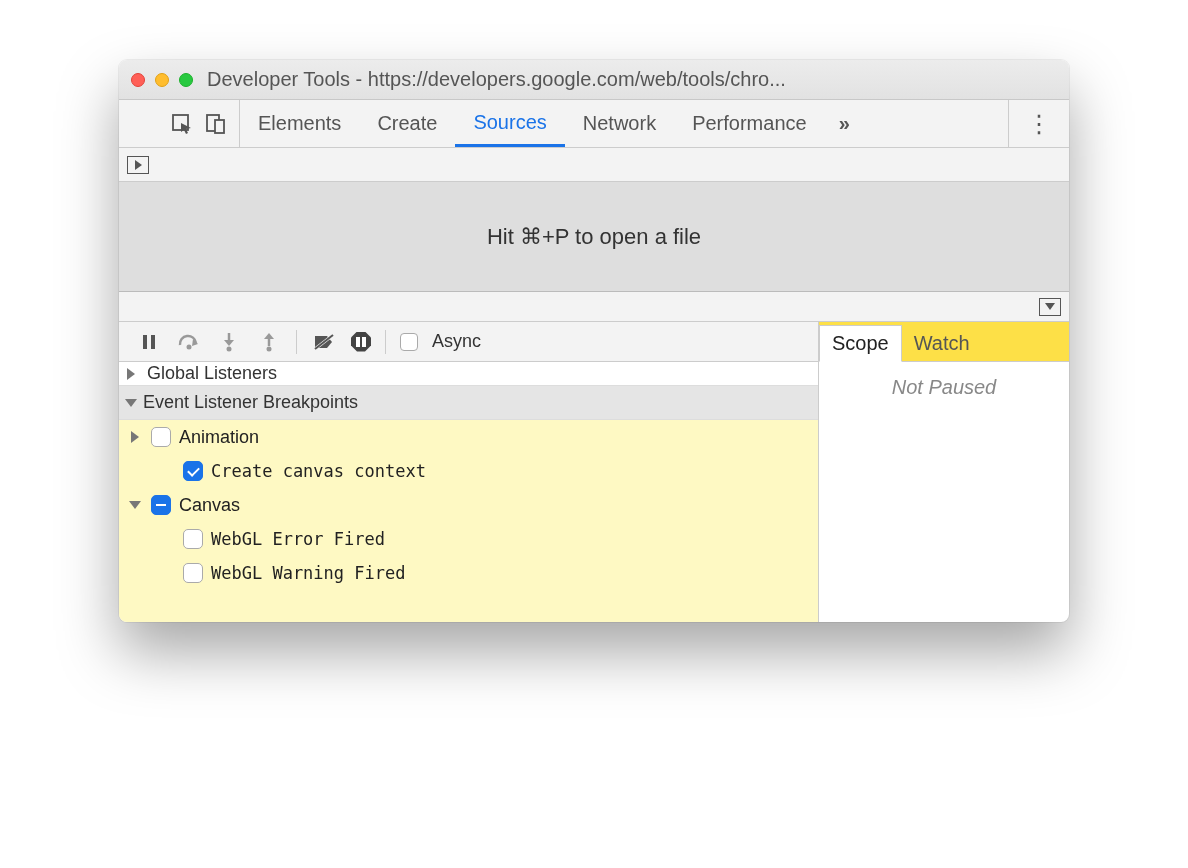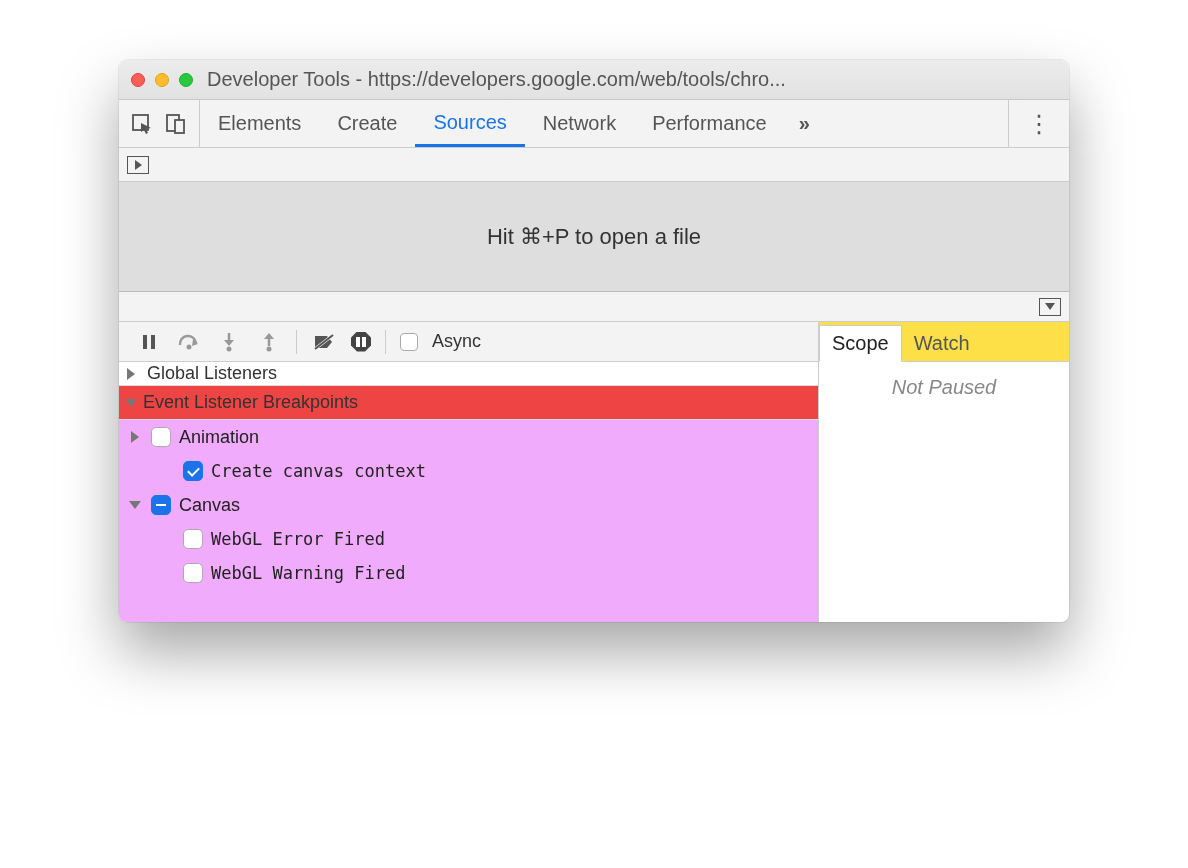--- a/index.html
+++ b/index.html
@@ -35,20 +35,21 @@
   white-space:nowrap; overflow:hidden; text-overflow:ellipsis;
 }
 
 .topbar {
   height: 48px;
   border-bottom:1px solid #ccc;
   display:flex; align-items:center;
   background:#f3f3f3;
   font-size:20px;
   color:#555;
+  padding-left:40px;
 }
 .topbar .left-icons { display:flex; align-items:center; padding:0 10px; gap:8px; border-right:1px solid #ccc; height:100%;}
 .icon-btn { width:26px; height:26px; display:flex; align-items:center; justify-content:center; color:#555; }
 .tabs { display:flex; align-items:center; height:100%; }
 .tab { padding:0 18px; height:100%; display:flex; align-items:center; cursor:pointer; }
 .tab.active { color:#1a73e8; border-bottom:3px solid #1a73e8; }
 .more-tabs { padding:0 14px; font-weight:bold; color:#555; }
 .kebab { margin-left:auto; padding:0 18px; color:#555; font-size:24px; border-left:1px solid #ccc; height:100%; display:flex; align-items:center;}
 
 .subbar {
@@ -71,26 +72,26 @@
 .dbg-tools { height:40px; background:#f3f3f3; border-bottom:1px solid #ccc; display:flex; align-items:center; padding:0 17px; gap:14px; font-size:18px; color:#555;}
 .dbg-tools .sep { width:1px; height:24px; background:#ccc; }
 .dbg-tools .chk { width:18px; height:18px; border:1.5px solid #aaa; border-radius:4px; background:#fff;}
 .dbg-tools .lbl { color:#333; }
 .dbg-tools .oct { width:20px;height:20px;background:#444;clip-path:polygon(30% 0,70% 0,100% 30%,100% 70%,70% 100%,30% 100%,0 70%,0 30%);display:flex;align-items:center;justify-content:center;}
 .dbg-tools .oct::after{content:"";width:4px;height:10px;background:#fff;box-shadow:6px 0 0 #fff;transform:translateX(-3px);}
 
 .partial-row{height:24px;background:#fff;border-bottom:1px solid #ddd;display:flex;align-items:center;padding-left:8px;color:#333;font-size:18px;}
 .partial-row .tri{margin-right:6px;}
 
-.section-hdr{height:34px;background:#ef4444;border-bottom:1px solid #ddd;display:flex;align-items:center;padding-left:6px;font-size:18px;color:#333;}
+.section-hdr{height:34px;background:#e5e5e5;border-bottom:1px solid #ddd;display:flex;align-items:center;padding-left:6px;font-size:18px;color:#333;}
 .tri{display:inline-block;width:0;height:0;}
 .tri.down{border-left:6px solid transparent;border-right:6px solid transparent;border-top:8px solid #777;}
 .tri.right{border-top:6px solid transparent;border-bottom:6px solid transparent;border-left:8px solid #777;}
 
-.tree{flex:1;overflow:auto;background:#f0abfc;font-size:18px;color:#222;}
+.tree{flex:1;overflow:auto;background:#fef9c3;font-size:18px;color:#222;}
 .row{display:flex;align-items:center;height:34px;}
 .row .indent1{width:8px;}
 .row .indent3{width:56px;}
 .row .tri-slot{width:16px;display:flex;justify-content:center;}
 .row .chk{width:20px;height:20px;border:1.5px solid #aaa;border-radius:5px;margin:0 8px;background:#fff;display:flex;align-items:center;justify-content:center;}
 .row .chk.checked{background:#1a73e8;border-color:#1a73e8;}
 .row .chk.checked::after{content:"";width:5px;height:9px;border:solid #fff;border-width:0 2.5px 2.5px 0;transform:rotate(45deg);margin-top:-2px;}
 .row .chk.mixed{background:#1a73e8;border-color:#1a73e8;}
 .row .chk.mixed::after{content:"";width:10px;height:2.5px;background:#fff;}
 .mono{font-family:Menlo,Consolas,monospace;font-size:17px;}

